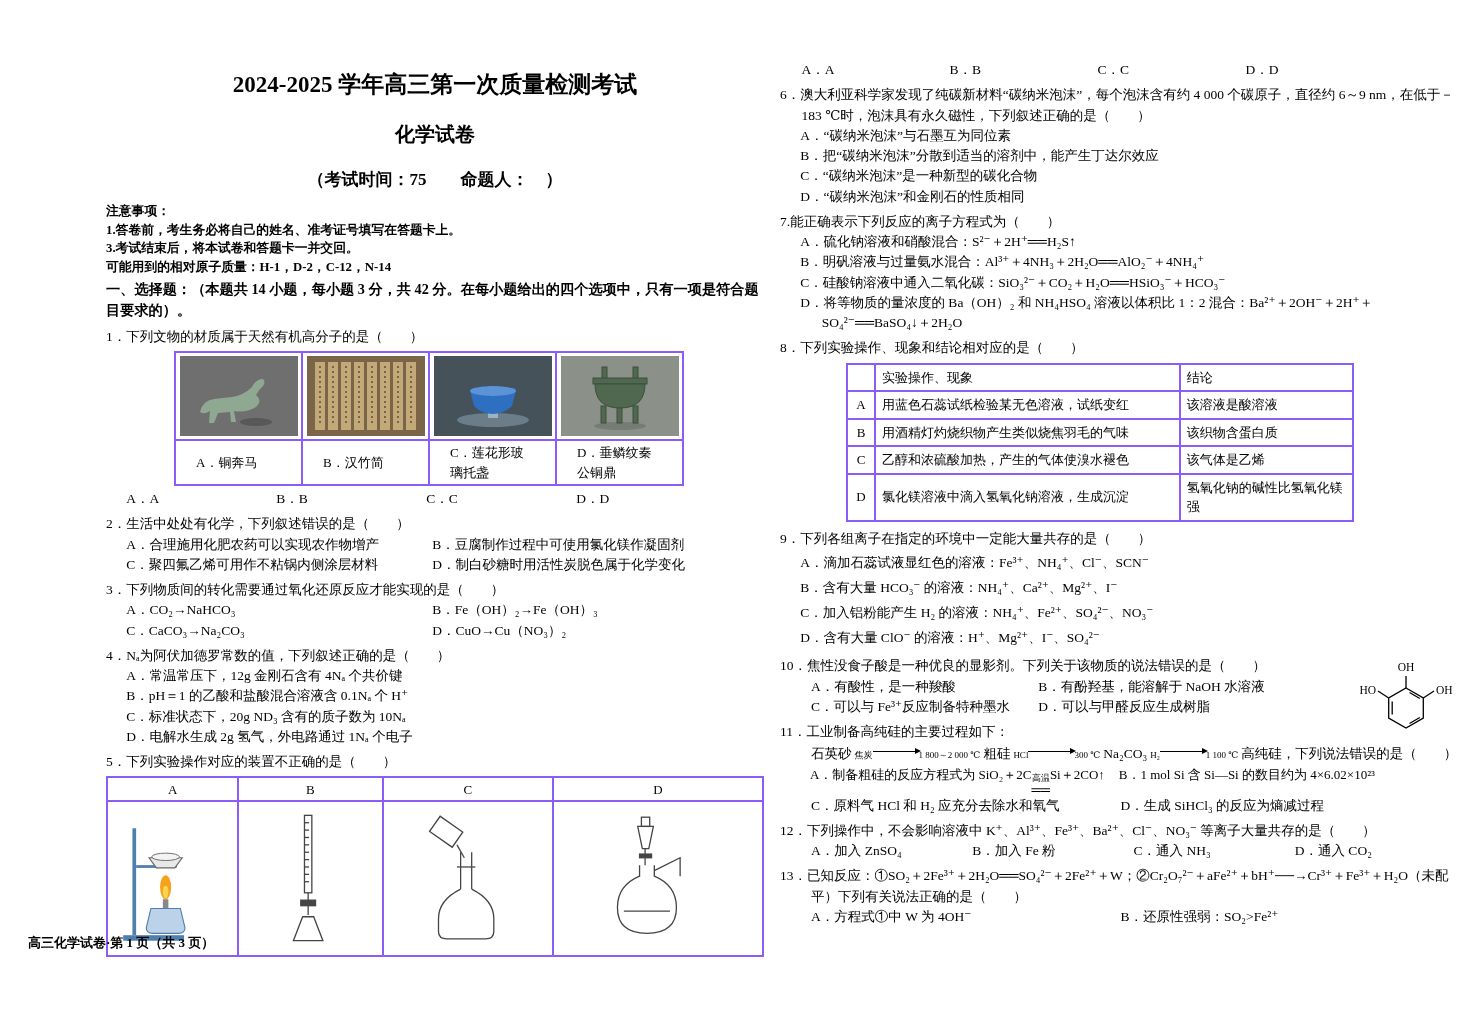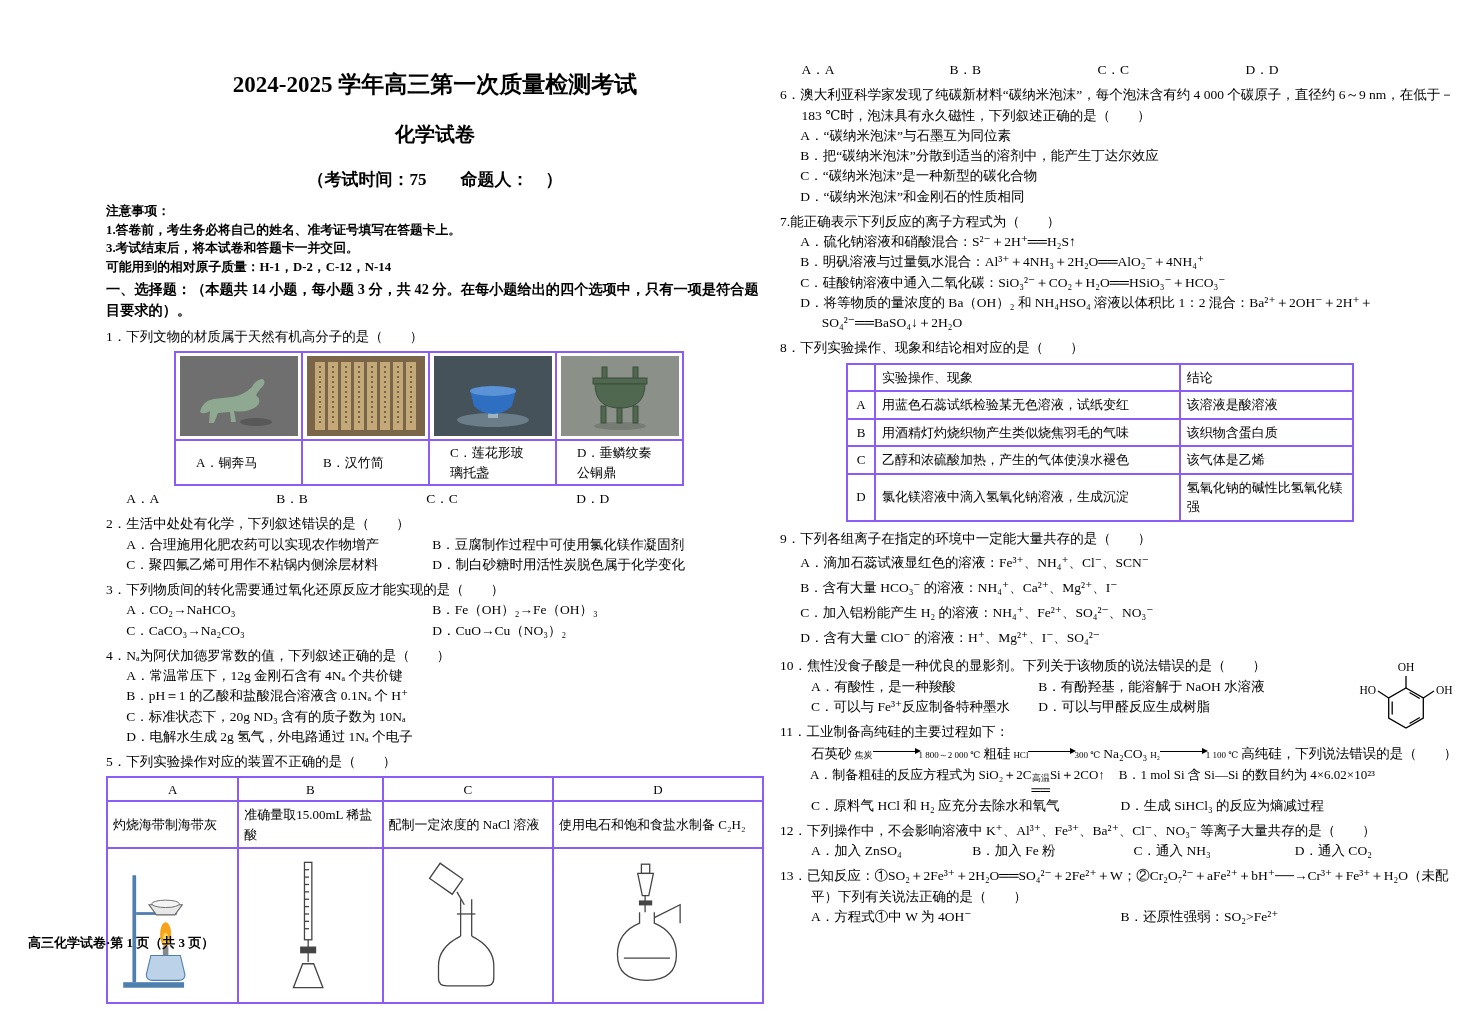--- a/index.html
+++ b/index.html
@@ -211,26 +211,20 @@
 
     <div class="q">
       <div class="stem">5．下列实验操作对应的装置不正确的是（　　）</div>
       <table class="t-apparatus">
         <tbody>
             <tr>
           <td class="hcell" style="width:20%">A</td>
           <td class="hcell" style="width:22%">B</td>
           <td class="hcell" style="width:26%">C</td>
           <td class="hcell" style="width:32%">D</td>
-        </tr>
-        <tr>
-          <td class="ccell">灼烧海带制海带灰</td>
-          <td class="ccell">准确量取15.00mL 稀盐酸</td>
-          <td class="ccell">配制一定浓度的 NaCl 溶液</td>
-          <td class="ccell">使用电石和饱和食盐水制备 C₂H₂</td>
         </tr>
         <tr>
           <td class="icell">
             <svg class="app" viewBox="0 0 128 145">
               <rect x="10" y="134" width="66" height="6" fill="#4f7fae"></rect>
               <rect x="20" y="18" width="4" height="116" fill="#4f7fae"></rect>
               <rect x="24" y="58" width="44" height="3" fill="#4f7fae"></rect>
               <path d="M38 50 L74 50 L66 61 L46 61 Z" fill="#e8e8e8" stroke="#666" stroke-width="1.2"></path>
               <ellipse cx="56" cy="49" rx="15" ry="4" fill="#f4f4f4" stroke="#666" stroke-width="1"></ellipse>
               <ellipse cx="56" cy="82" rx="6" ry="13" fill="#f6a21c"></ellipse>

